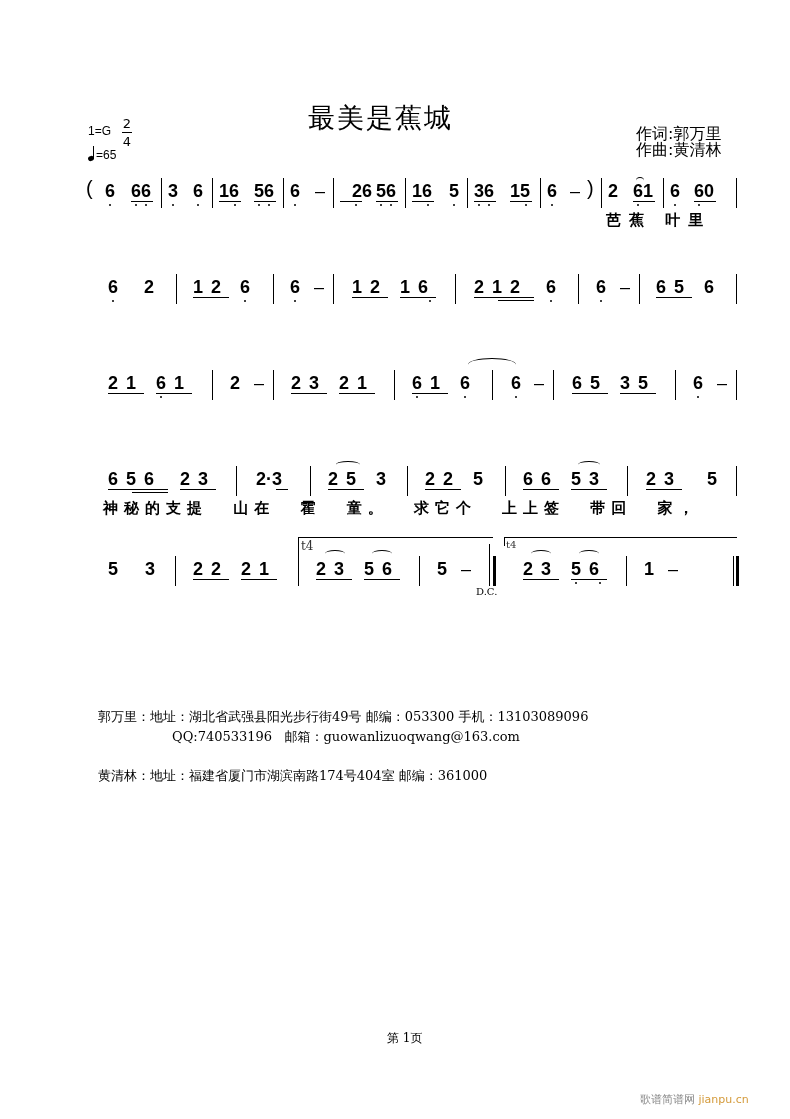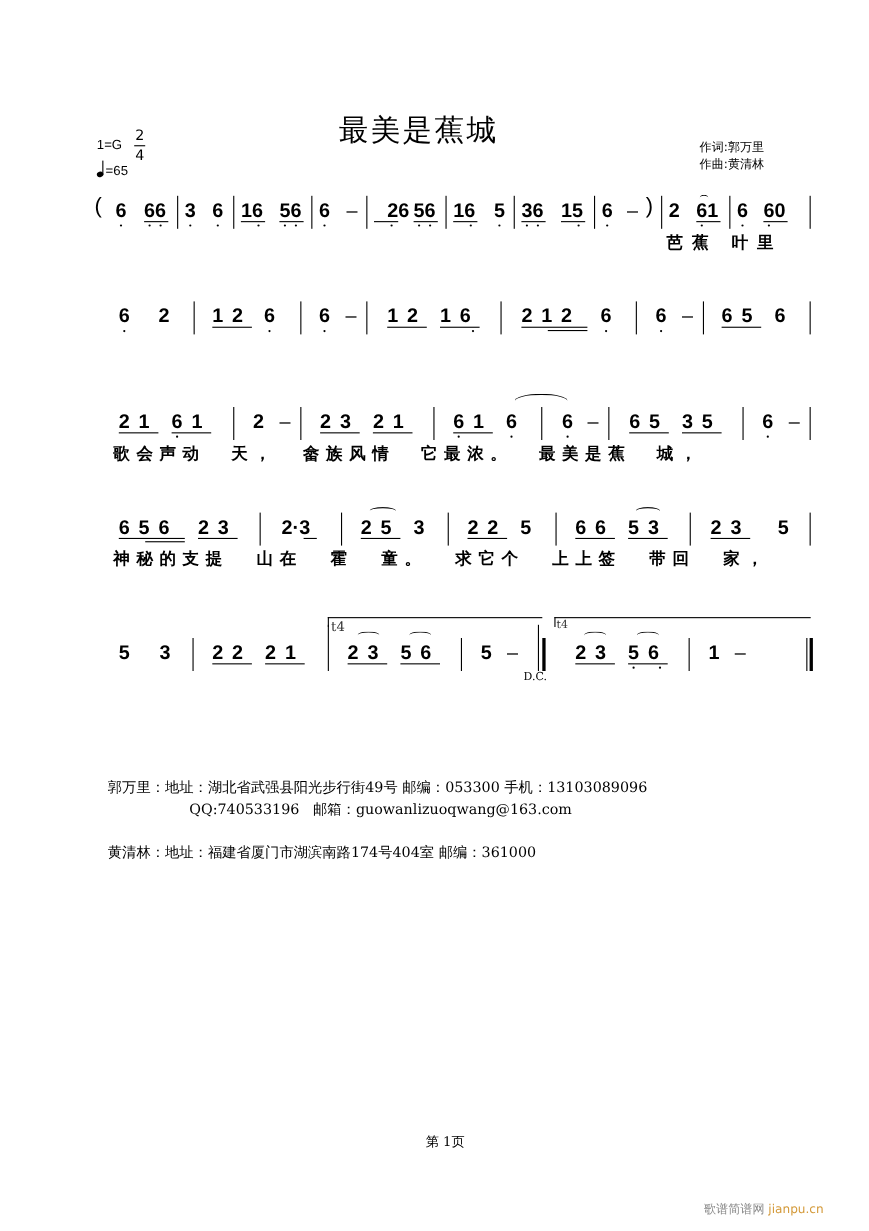--- a/index.html
+++ b/index.html
@@ -8,21 +8,21 @@
   .abs { position: absolute; }
   .title { left: 308px; top: 100px; font-family: "DejaVu Serif", "Liberation Serif", serif;
            font-size: 27px; letter-spacing: 2px; }
   .key { left: 88px; top: 124px; font-size: 12px; font-family: "Liberation Sans", sans-serif; }
   .ts { left: 122px; top: 116px; font-size: 13px; text-align: center; line-height: 15px; }
   .ts .bar { border-top: 1px solid #000; width: 10px; margin: 1px auto; }
   .tempo { left: 88px; top: 146px; font-size: 12px; font-family: "Liberation Sans", sans-serif; }
   .note-icon { display: inline-block; position: relative; width: 8px; height: 16px; vertical-align: -3px; }
   .note-icon .stem { position: absolute; left: 5px; top: 0; width: 1px; height: 13px; background: #000; }
   .note-icon .head { position: absolute; left: 0; top: 10px; width: 6px; height: 5px; border-radius: 50%; background: #000; transform: rotate(-20deg); }
-  .credits { left: 636px; top: 126px; font-size: 11px; line-height: 16px; }
+  .credits { left: 636px; top: 126px; font-size: 16px; line-height: 16px; }
 
   .row { position: absolute; left: 0; width: 790px; height: 60px; }
   .n { position: absolute; font-family: "Liberation Sans", "DejaVu Sans", sans-serif; font-weight: bold;
        font-size: 18px; line-height: 20px; }
   .ul { position: absolute; height: 1px; background: #000; }
   .dot { position: absolute; width: 2px; height: 2px; background: #000; border-radius: 1px; }
   .bl { position: absolute; width: 1px; background: #000; }
   .bl2 { position: absolute; width: 3px; background: #000; }
   .ly { position: absolute; font-size: 15px; font-weight: bold; line-height: 18px; font-family: "DejaVu Serif", serif; }
   .slur { position: absolute; border-top: 1px solid #000; border-radius: 50% 50% 0 0; height: 6px; }
@@ -186,21 +186,20 @@
   <span class="bl" style="left:553px;top:0;height:30px"></span>
   <span class="n" style="left:572px;top:3px;letter-spacing:8px">65</span>
     <span class="ul" style="left:572px;top:23px;width:36px"></span>
   <span class="n" style="left:620px;top:3px;letter-spacing:8px">35</span>
     <span class="ul" style="left:620px;top:23px;width:36px"></span>
   <span class="bl" style="left:675px;top:0;height:30px"></span>
   <span class="n" style="left:693px;top:3px">6</span>
     <span class="dot" style="left:697px;top:26px"></span>
   <span class="n" style="left:717px;top:3px;font-weight:normal">–</span>
   <span class="bl" style="left:736px;top:0;height:30px"></span>
-  <span class="ly" style="left:103px;top:33px;word-spacing:12px;letter-spacing:6px">歌会声动 天， 畲族风情 它最浓。 最美是蕉 城，</span>
 </div>
 
 <div class="row" style="top:466px">
   <span class="n" style="left:108px;top:3px;letter-spacing:8px">656</span>
     <span class="ul" style="left:108px;top:23px;width:60px"></span>
     <span class="ul" style="left:132px;top:26px;width:36px"></span>
   <span class="n" style="left:180px;top:3px;letter-spacing:8px">23</span>
     <span class="ul" style="left:180px;top:23px;width:36px"></span>
   <span class="bl" style="left:236px;top:0;height:30px"></span>
   <span class="n" style="left:256px;top:3px">2·3</span>
@@ -221,21 +220,21 @@
   <span class="n" style="left:571px;top:3px;letter-spacing:8px">53</span>
     <span class="ul" style="left:571px;top:23px;width:36px"></span>
   <span class="bl" style="left:627px;top:0;height:30px"></span>
   <span class="n" style="left:646px;top:3px;letter-spacing:8px">23</span>
     <span class="ul" style="left:646px;top:23px;width:36px"></span>
   <span class="n" style="left:707px;top:3px">5</span>
   <span class="bl" style="left:736px;top:0;height:30px"></span>
   <span class="ly" style="left:103px;top:33px;word-spacing:14px;letter-spacing:6px">神秘的支提 山在 霍 童。 求它个 上上签 带回 家，</span>
 </div>
 
-<div class="row" style="top:580px">
+<div class="row" style="top:556px">
   <span class="volta" style="left:298px;top:-19px;width:194px;height:8px"></span>
   <span class="volta-label" style="left:301px;top:-17px">t4</span>
   <span class="volta" style="left:504px;top:-19px;width:232px;height:8px"></span>
   <span class="volta-label" style="left:506px;top:-17px;font-size:10px">t4</span>
   <span class="n" style="left:108px;top:3px">5</span>
   <span class="n" style="left:145px;top:3px">3</span>
   <span class="bl" style="left:175px;top:0;height:30px"></span>
   <span class="n" style="left:193px;top:3px;letter-spacing:8px">22</span>
     <span class="ul" style="left:193px;top:23px;width:36px"></span>
   <span class="n" style="left:241px;top:3px;letter-spacing:8px">21</span>

